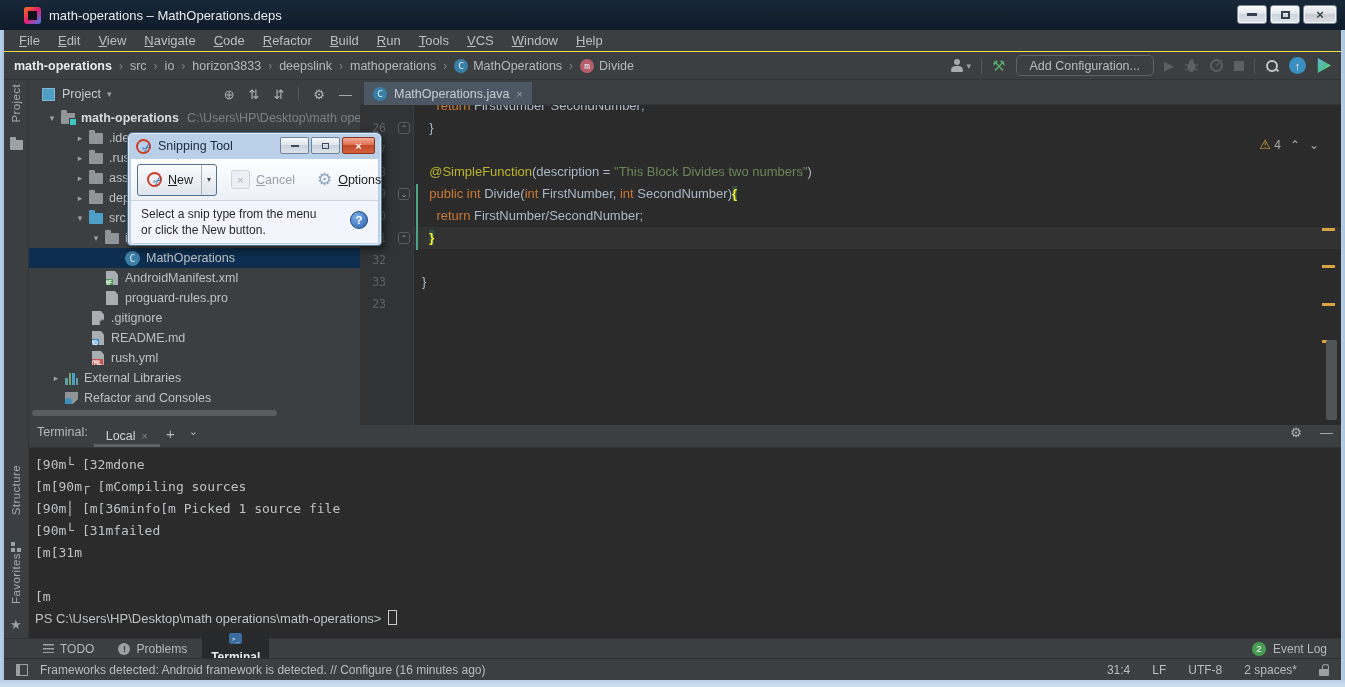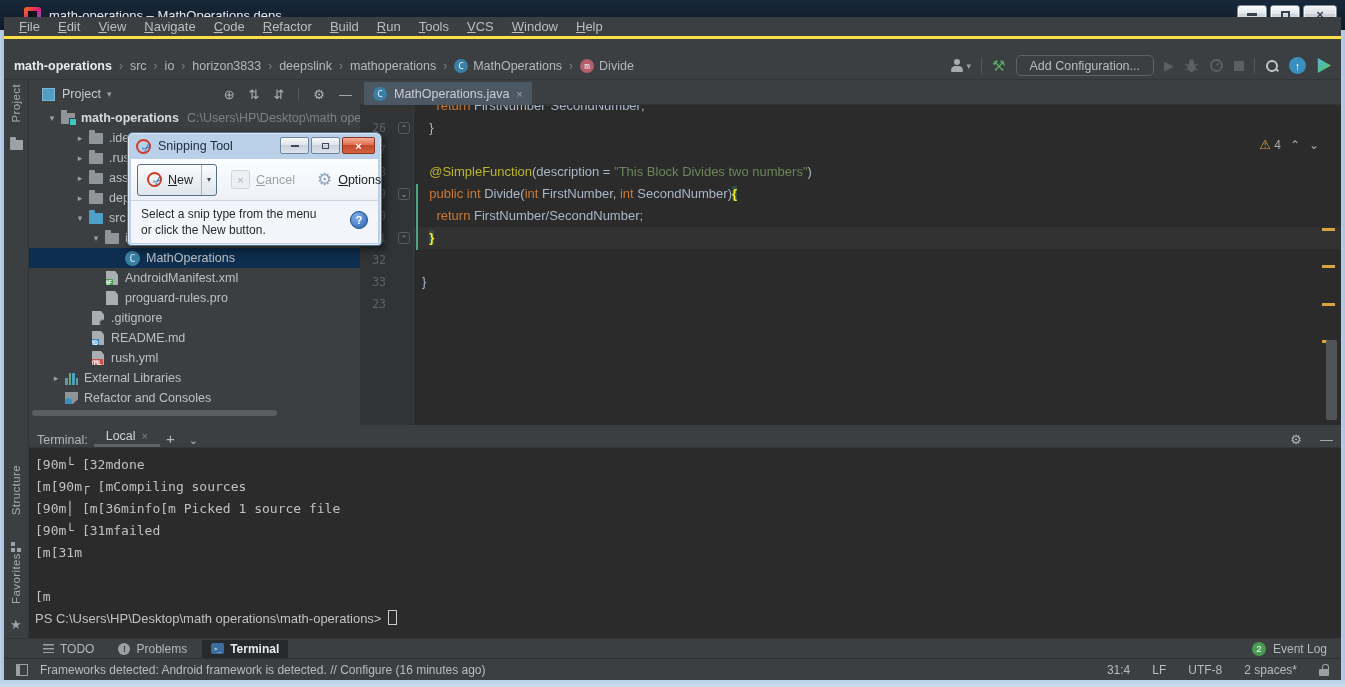--- a/index.html
+++ b/index.html
@@ -15,21 +15,21 @@
   #app-icon{width:17px;height:17px;border-radius:3px;background:linear-gradient(135deg,#f97316,#e11d74 50%,#3b82f6);margin:0 8px 0 16px;display:flex;align-items:center;justify-content:center;}
   #app-icon i{width:9px;height:9px;background:#10131a;display:block;}
   #win-title{color:#e8eaec;font-size:13px;}
   .wbtns{position:absolute;right:8px;top:5px;display:flex;gap:3px;}
   .wbtn{width:30px;height:19px;border:1px solid #7d8b99;border-radius:3px;background:linear-gradient(#fbfcfd,#e4e9ee 45%,#ccd4dc 50%,#dfe5ea);display:flex;align-items:center;justify-content:center;color:#35414c;box-shadow:inset 0 0 0 1px rgba(255,255,255,.65);}
   .wbtn.close{width:34px;background:linear-gradient(#f0f1f3,#dfe3e8 45%,#c8ccd2 50%,#dde0e5);}
   .g-min{width:10px;height:3px;background:#35414c;}
   .g-max{width:9px;height:8px;border:2px solid #35414c;}
   .g-x{font-size:13px;font-weight:bold;color:#35414c;line-height:1;}
   
-  #menubar{left:4px;top:17px;width:1337px;height:22px;background:#3c3f41;border-bottom:3px solid #fde047;display:flex;align-items:center;padding-left:6px;}
+  #menubar{left:4px;top:30px;width:1337px;height:22px;background:#3c3f41;border-bottom:1px solid #fde047;display:flex;align-items:center;padding-left:6px;}
   .menu-item{display:inline-block;color:#bbbdbf;font-size:13px;padding:2px 9px;cursor:default;}
   .menu-item::first-letter{text-decoration:underline;}
   
   #navbar{left:4px;top:52px;width:1337px;height:28px;background:#3c3f41;border-bottom:1px solid #323537;display:flex;align-items:center;padding:0 10px;}
   .crumb{color:#b4b8bb;font-size:12.5px;}
   .crumb.bold{color:#e8eaec;font-weight:bold;}
   .crumb-sep{color:#7d8184;font-size:12px;margin:0 7px;}
   .badge-circle{display:inline-flex;width:14px;height:14px;border-radius:50%;align-items:center;justify-content:center;color:#e8f2f8;font-size:9.5px;margin-right:5px;vertical-align:-2px;font-family:"DejaVu Sans Mono",monospace;}
   #nav-right{margin-left:auto;display:flex;align-items:center;gap:10px;}
   .nav-divider{width:1px;height:16px;background:#54575a;}
@@ -101,34 +101,34 @@
   .t-plain{color:#a9b7c6;}
   .t-ann{color:#bbb529;}
   .t-str{color:#6a8759;}
   .t-brace{color:#ffef28;background:#2e4f42;font-weight:bold;}
   #warn-widget{position:absolute;right:22px;top:32px;display:flex;align-items:center;gap:9px;font-size:12px;color:#a8aaac;}
   .warn-tri{color:#d6a343;font-size:13px;}
   .stripe-mark{position:absolute;left:962px;width:13px;height:3px;background:#d9a343;}
   #vthumb{position:absolute;left:966px;top:235px;width:11px;height:80px;background:#505456;border-radius:2px;}
   
   #terminal{left:29px;top:425px;width:1312px;height:213px;background:#2b2b2b;}
-  #term-head{position:absolute;left:0;top:0;width:100%;height:23px;background:#3c3f41;border-bottom:1px solid #323537;display:flex;align-items:flex-end;padding:0 8px;gap:14px;}
+  #term-head{position:absolute;left:0;top:0;width:100%;height:23px;background:#3c3f41;border-bottom:1px solid #323537;display:flex;align-items:flex-start;padding:0 8px;gap:14px;}
   #term-label{color:#b4b8bb;font-size:12.5px;}
   #term-tab{position:relative;color:#d0d3d5;font-size:12.5px;padding:0 4px;height:100%;display:flex;align-items:center;gap:6px;}
   #term-tab .x{color:#808386;font-size:11px;}
   #term-tab::after{content:"";position:absolute;left:-8px;right:-8px;bottom:0;height:3px;background:#5f6365;}
   .term-plus{color:#b4b8bb;font-size:15px;}
   .term-chev{color:#b4b8bb;font-size:11px;}
   #term-right{margin-left:auto;display:flex;gap:18px;color:#afb3b6;font-size:13px;align-items:center;}
   .tline{position:absolute;left:6px;height:22px;line-height:22px;color:#bfc1c3;font-size:13px;font-family:"DejaVu Sans Mono",monospace;white-space:pre;}
   .cursor{display:inline-block;width:9px;height:15px;border:1px solid #c8cacc;vertical-align:-2px;margin-left:7px;}
   
   #toolbar-bottom{left:4px;top:638px;width:1337px;height:20px;background:#3c3f41;border-top:1px solid #323537;display:flex;align-items:center;padding-left:30px;gap:6px;}
   .bt-item{display:flex;align-items:center;gap:6px;color:#b4b8bb;font-size:12px;padding:2px 9px;}
-  .bt-item.active{background:#27292a;color:#e8eaec;}
+  .bt-item.active{background:#27292a;color:#e8eaec;flex-direction:column;}
   .i-lines{width:11px;height:9px;background:linear-gradient(#9da0a3,#9da0a3) 0 0/11px 1.5px no-repeat,linear-gradient(#9da0a3,#9da0a3) 0 4px/11px 1.5px no-repeat,linear-gradient(#9da0a3,#9da0a3) 0 8px/11px 1.5px no-repeat;}
   .i-problem{width:12px;height:12px;border-radius:50%;background:#9da0a3;color:#3c3f41;font-size:9px;font-weight:bold;display:flex;align-items:center;justify-content:center;}
   .i-term{width:13px;height:11px;background:#3a6c9e;border-radius:2px;color:#fff;font-size:6px;display:flex;align-items:center;justify-content:center;font-family:"DejaVu Sans Mono",monospace;}
   #event-log{margin-left:auto;display:flex;align-items:center;gap:7px;margin-right:14px;color:#b4b8bb;font-size:12px;}
   .ev-badge{width:14px;height:14px;border-radius:50%;background:#499c54;color:#fff;font-size:9.5px;display:flex;align-items:center;justify-content:center;}
   #statusbar{left:4px;top:658px;width:1337px;height:22px;background:#3c3f41;border-top:1px solid #2d2f31;display:flex;align-items:center;padding:0 12px;color:#b8bcbf;font-size:12px;}
   .tw-toggle{width:12px;height:12px;border:1.5px solid #9da0a3;margin-right:12px;position:relative;}
   .tw-toggle::before{content:"";position:absolute;left:0;top:0;width:3px;height:100%;background:#9da0a3;}
   #status-right{margin-left:auto;display:flex;gap:22px;align-items:center;}
   .lock{position:relative;width:10px;height:7px;background:#9da0a3;border-radius:1px;margin-top:5px;}

